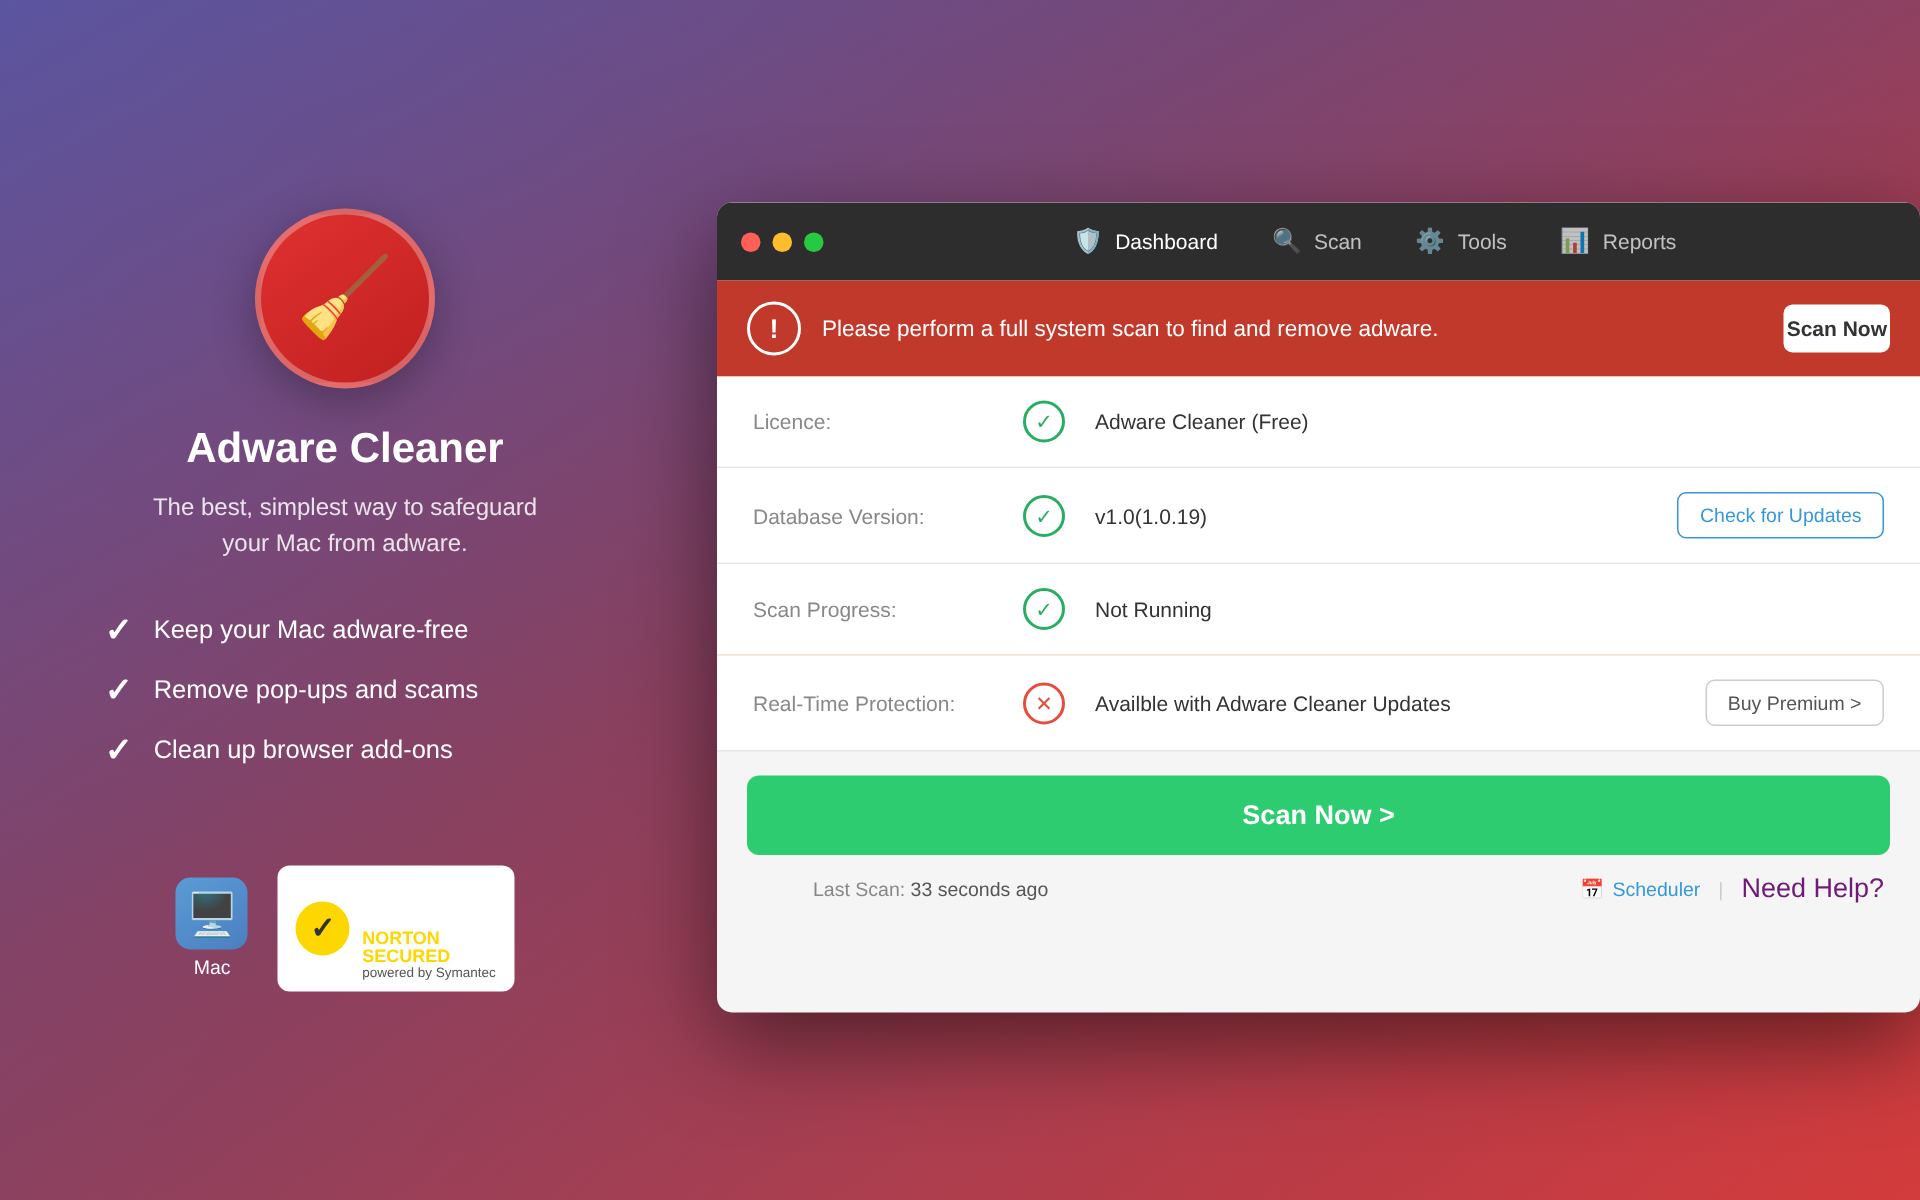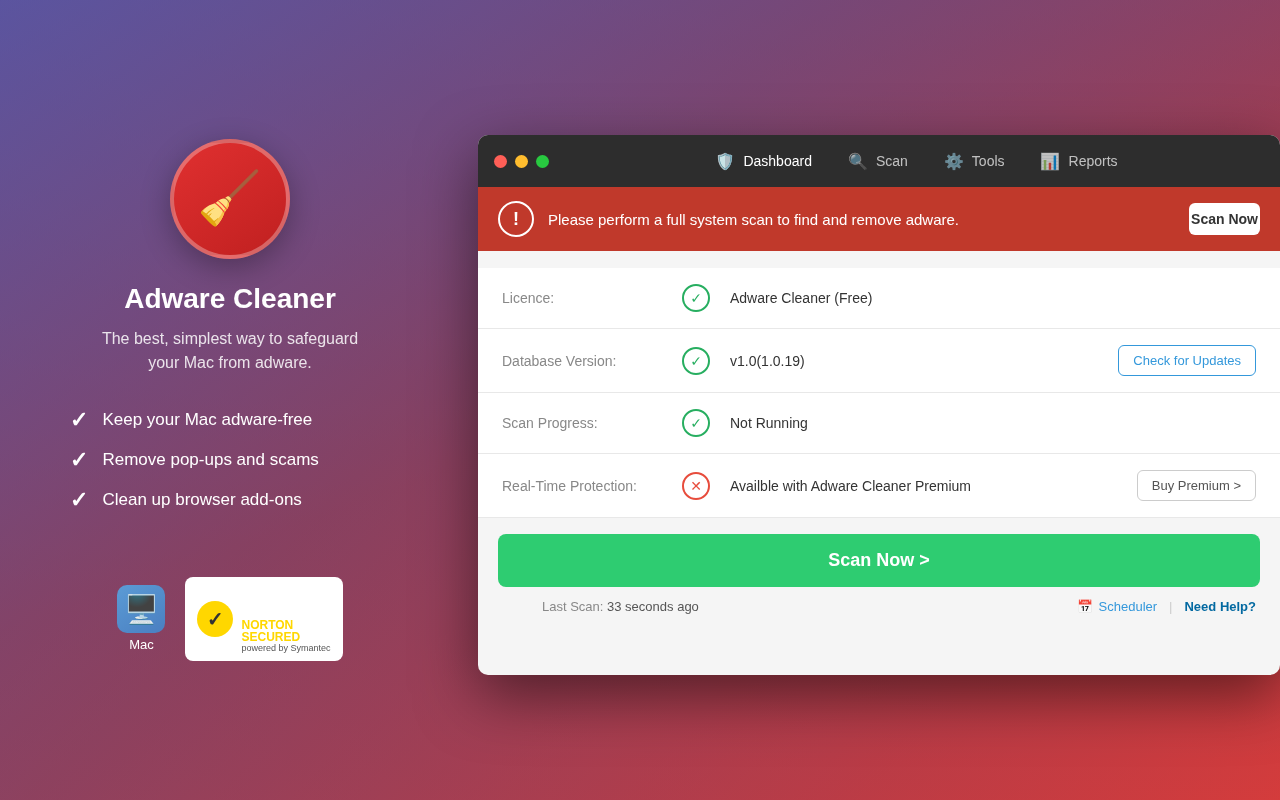--- a/index.html
+++ b/index.html
@@ -279,21 +279,20 @@
       padding: 8px 2px;
       font-size: 14px;
       font-weight: 600;
       cursor: pointer;
       flex-shrink: 0;
     }
 
     
     .content-area {
       background: #f97316;
-      margin-top: 17px;
     }
 
     .info-row {
       display: flex;
       align-items: center;
       padding: 16px 24px;
       border-bottom: 1px solid #e8e8e8;
       gap: 20px;
       background: white;
     }
@@ -408,24 +407,23 @@
       cursor: pointer;
       text-decoration: none;
     }
 
     .separator {
       color: #ccc;
       font-size: 13px;
     }
 
     .need-help-link {
-      color: #0369a1;
-      font-size: 13px;
-      cursor: pointer;
-      font-weight: bold;
+      color: #701a75;
+      font-size: 18px;
+      cursor: pointer;
     }
   </style>
 </head>
 <body>
 
 <div class="left-panel">
   <div class="app-icon">
     <div class="app-icon-inner">🧹</div>
   </div>
   <h1 class="app-title">Adware Cleaner</h1>
@@ -513,21 +511,21 @@
 
     <div class="info-row">
       <span class="info-label">Scan Progress:</span>
       <div class="info-icon icon-green">✓</div>
       <span class="info-value">Not Running</span>
     </div>
 
     <div class="info-row">
       <span class="info-label">Real-Time Protection:</span>
       <div class="info-icon icon-red">✕</div>
-      <span class="info-value">Availble with Adware Cleaner Premium</span>
+      <span class="info-value">Availble with Adware Cleaner Updates</span>
       <button class="buy-premium-btn">Buy Premium &gt;</button>
     </div>
 
   </div>
 
   <div class="bottom-section">
     <button class="scan-now-large-btn">Scan Now &gt;</button>
     <div class="footer-bar">
       <span class="last-scan-text">
         <span>Last Scan: </span><span class="last-scan-time">33 seconds ago</span>

